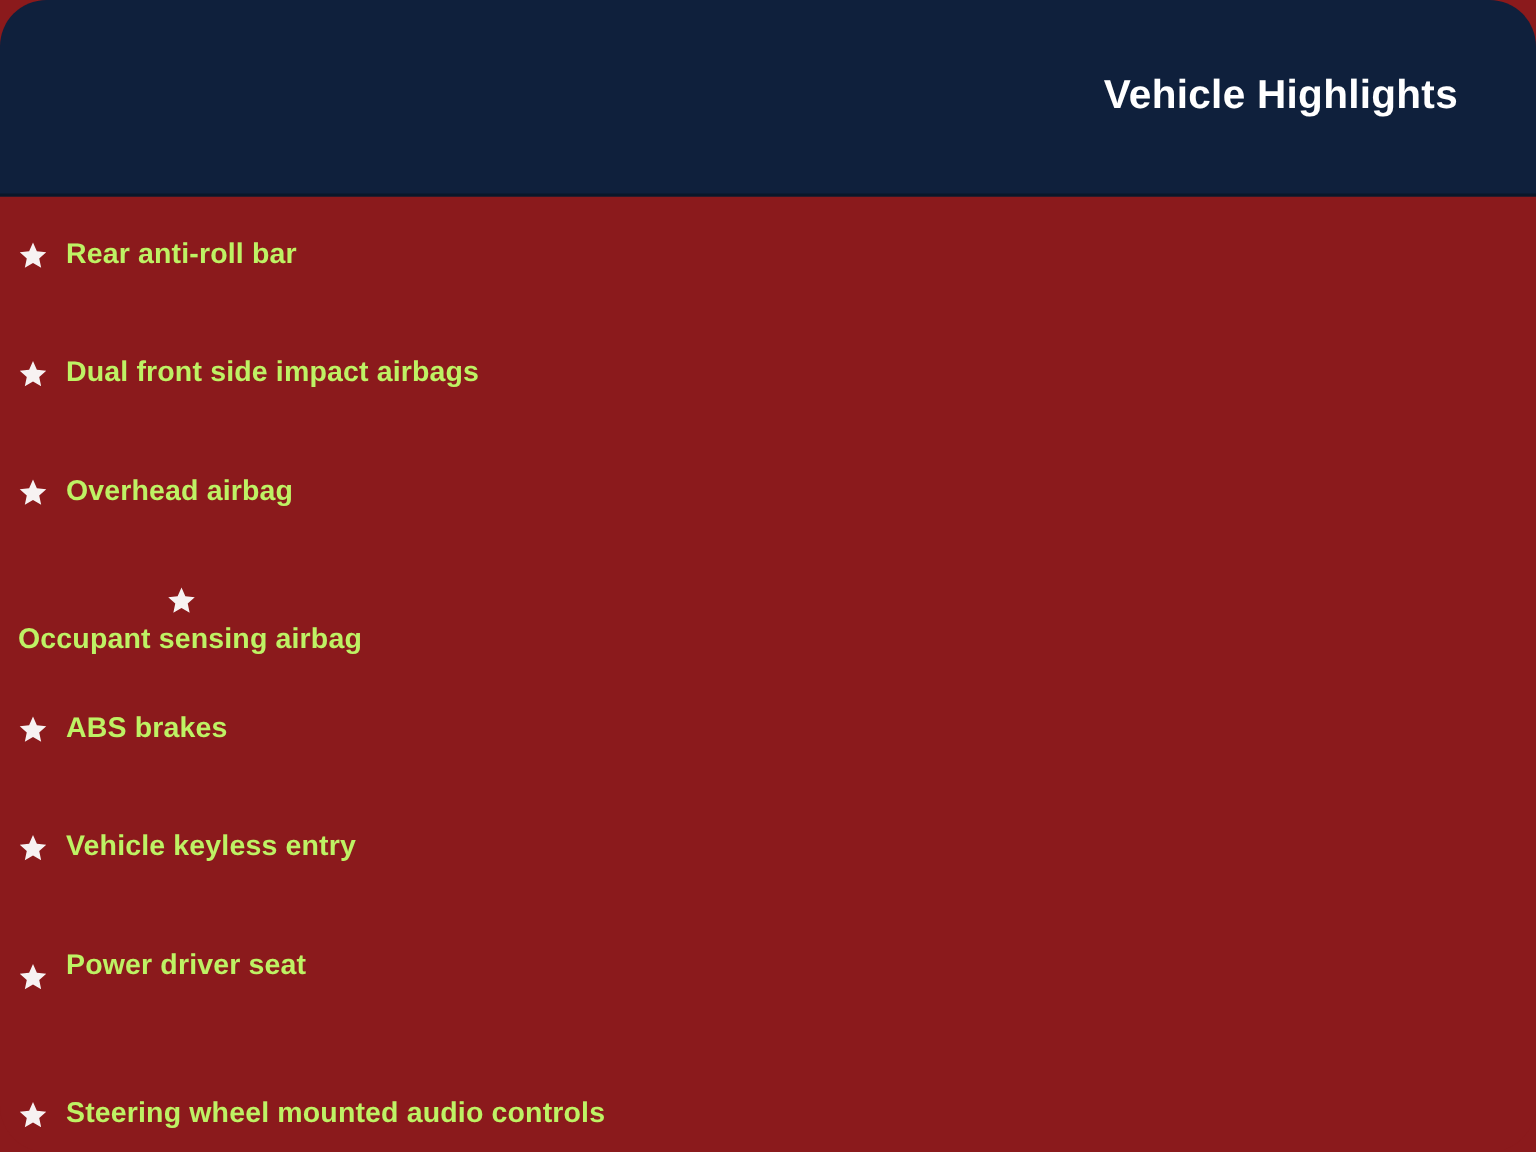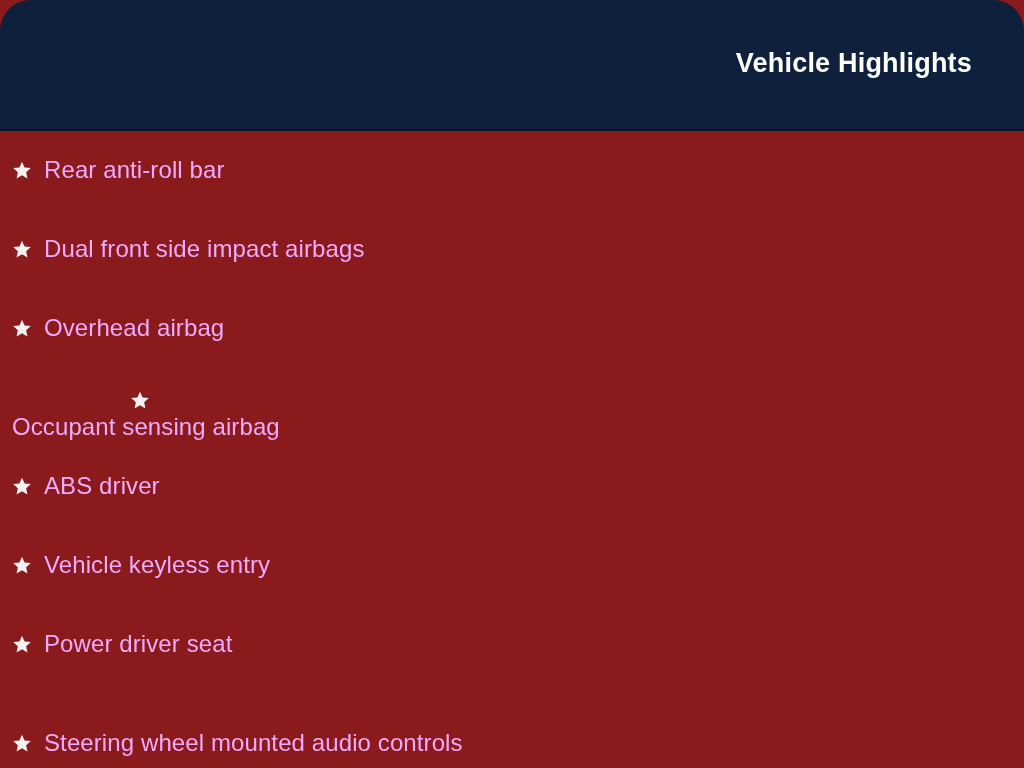--- a/index.html
+++ b/index.html
@@ -69,42 +69,42 @@
     height: 34px;
     white-space: nowrap;
   }
 
   .highlight-item:nth-child(1) { top: 22px; }
   .highlight-item:nth-child(2) { top: 101px; }
   .highlight-item:nth-child(3) { top: 180px; }
   .highlight-item:nth-child(4) { top: 259px; flex-direction: column; }
   .highlight-item:nth-child(5) { top: 338px; }
   .highlight-item:nth-child(6) { top: 417px; }
-  .highlight-item:nth-child(7) { top: 496px; }
+  .highlight-item:nth-child(7) { top: 496px; align-items: flex-end; }
   .highlight-item:nth-child(8) { top: 575px; margin-top: 20px; }
 
   .star-bullet {
     flex: 0 0 auto;
     width: 20px;
     height: 20px;
     margin-right: 12px;
     display: block;
     color: #f7f2f2;
   }
   .star-bullet svg {
     display: block;
     width: 20px;
     height: 20px;
   }
 
   .highlight-label {
-    font-size: 24px;
+    font-size: 19px;
     line-height: 34px;
-    color: #f0abfc;
-    font-weight: normal;
+    color: #bef264;
+    font-weight: bold;
     letter-spacing: 0.1px;
   }
 </style>
 </head>
 <body>
 
 <div class="slide">
 
   <div class="header">
     <h1 class="header-title">Vehicle Highlights</h1>
@@ -147,21 +147,21 @@
       </span>
       <span class="highlight-label">Occupant sensing airbag</span>
     </li>
 
     <li class="highlight-item">
       <span class="star-bullet">
         <svg viewBox="0 0 24 24" aria-hidden="true">
           <polygon fill="currentColor" points="12,2 15.09,8.94 22.6,9.72 16.98,14.77 18.54,22.2 12,18.4 5.46,22.2 7.02,14.77 1.4,9.72 8.91,8.94"></polygon>
         </svg>
       </span>
-      <span class="highlight-label">ABS driver</span>
+      <span class="highlight-label">ABS brakes</span>
     </li>
 
     <li class="highlight-item">
       <span class="star-bullet">
         <svg viewBox="0 0 24 24" aria-hidden="true">
           <polygon fill="currentColor" points="12,2 15.09,8.94 22.6,9.72 16.98,14.77 18.54,22.2 12,18.4 5.46,22.2 7.02,14.77 1.4,9.72 8.91,8.94"></polygon>
         </svg>
       </span>
       <span class="highlight-label">Vehicle keyless entry</span>
     </li>

